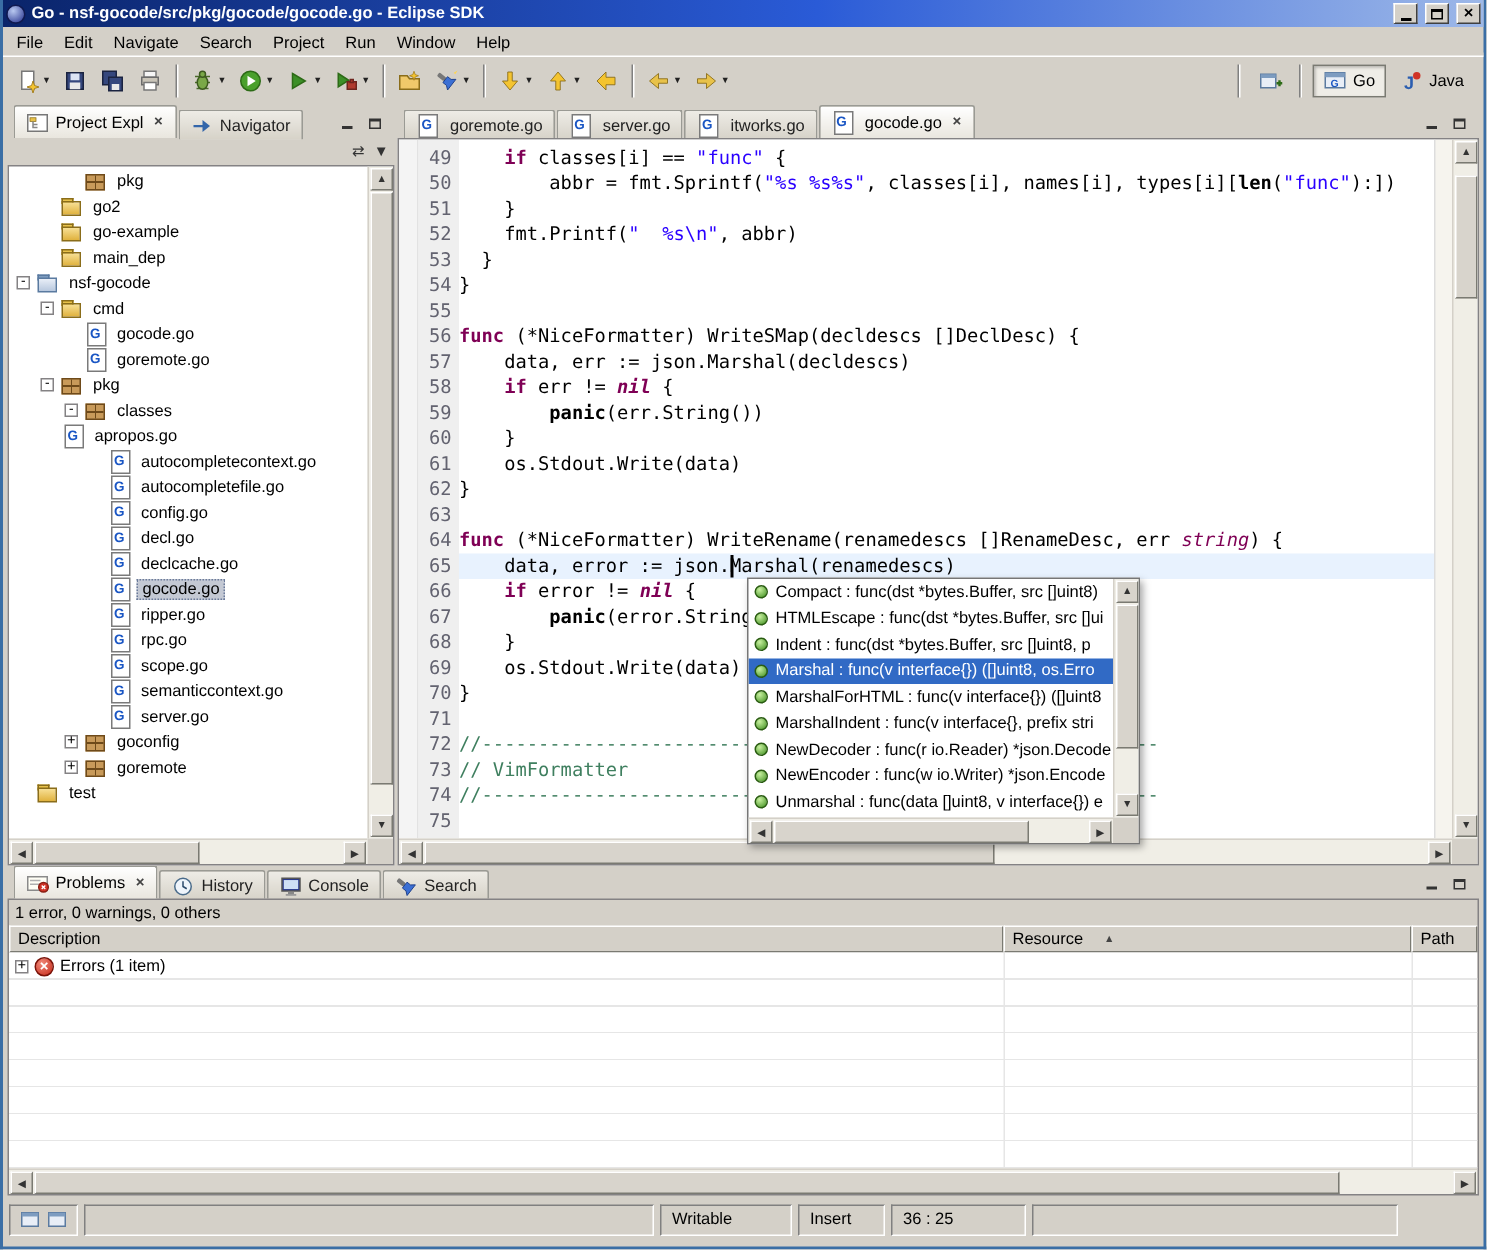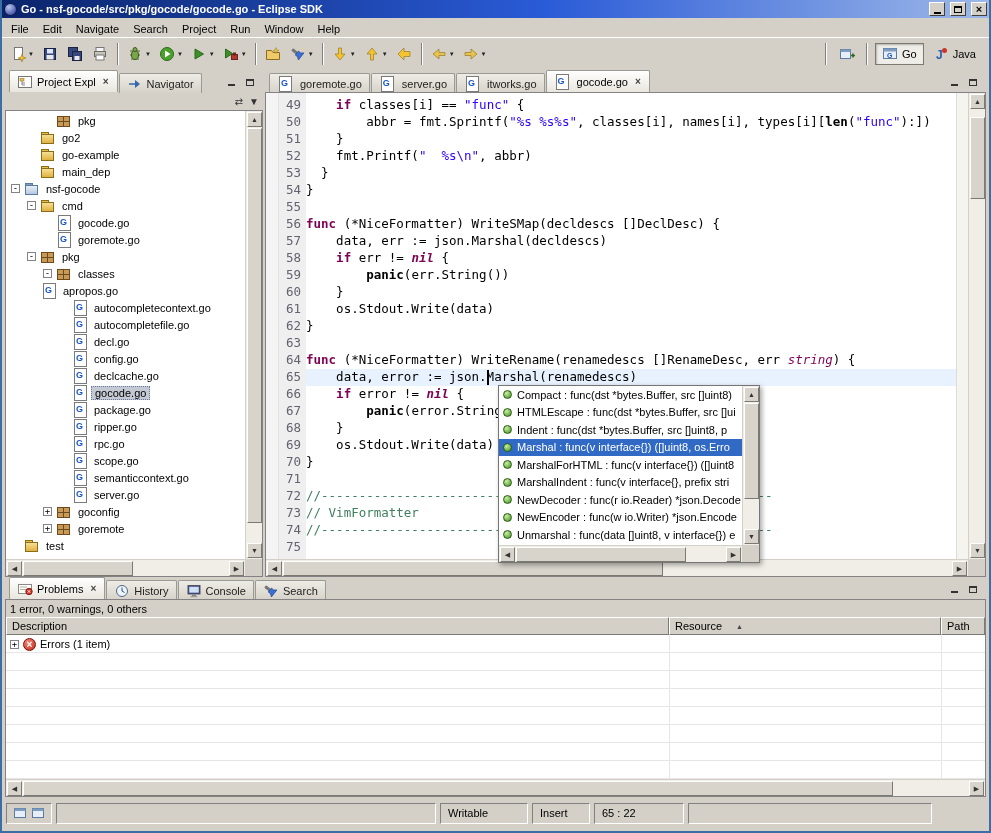--- a/index.html
+++ b/index.html
@@ -442,41 +442,36 @@
               <span class="tree-label">autocompletecontext.go</span>
             </div>
             <div class="tree-row" style="padding-left: 52px;">
               <span class="expander"></span>
               <span class="ticon ticon-gofile"></span>
               <span class="tree-label">autocompletefile.go</span>
             </div>
             <div class="tree-row" style="padding-left: 52px;">
               <span class="expander"></span>
               <span class="ticon ticon-gofile"></span>
+              <span class="tree-label">config.go</span>
+            </div>
+            <div class="tree-row" style="padding-left: 52px;">
+              <span class="expander"></span>
+              <span class="ticon ticon-gofile"></span>
               <span class="tree-label">decl.go</span>
             </div>
             <div class="tree-row" style="padding-left: 52px;">
               <span class="expander"></span>
               <span class="ticon ticon-gofile"></span>
-              <span class="tree-label">config.go</span>
-            </div>
-            <div class="tree-row" style="padding-left: 52px;">
-              <span class="expander"></span>
-              <span class="ticon ticon-gofile"></span>
               <span class="tree-label">declcache.go</span>
             </div>
             <div class="tree-row" style="padding-left: 52px;">
               <span class="expander"></span>
               <span class="ticon ticon-gofile"></span>
               <span class="tree-label selected">gocode.go</span>
-            </div>
-            <div class="tree-row" style="padding-left: 52px;">
-              <span class="expander"></span>
-              <span class="ticon ticon-gofile"></span>
-              <span class="tree-label">package.go</span>
             </div>
             <div class="tree-row" style="padding-left: 52px;">
               <span class="expander"></span>
               <span class="ticon ticon-gofile"></span>
               <span class="tree-label">ripper.go</span>
             </div>
             <div class="tree-row" style="padding-left: 52px;">
               <span class="expander"></span>
               <span class="ticon ticon-gofile"></span>
               <span class="tree-label">rpc.go</span>
@@ -784,17 +779,17 @@
       <span id="sb-ic2" style="display:inline-flex;">
           <svg width="14" height="14">
             <rect x="1.5" y="2.5" width="11" height="9" fill="#e8eef7" stroke="#5a7aa0"></rect>
             <rect x="1.5" y="2.5" width="11" height="2.5" fill="#7d9cc0"></rect>
           </svg>
         </span>
     </span>
     <span class="status-field sf-msg"></span>
     <span class="status-field" style="width:88px;">Writable</span>
     <span class="status-field" style="width:58px;">Insert</span>
-    <span class="status-field" style="width:90px;">65 : 22</span>
+    <span class="status-field" style="width:90px;">36 : 25</span>
     <span class="status-field sf-fill"></span>
   </div>
 
 </div>
 
 </body></html>

